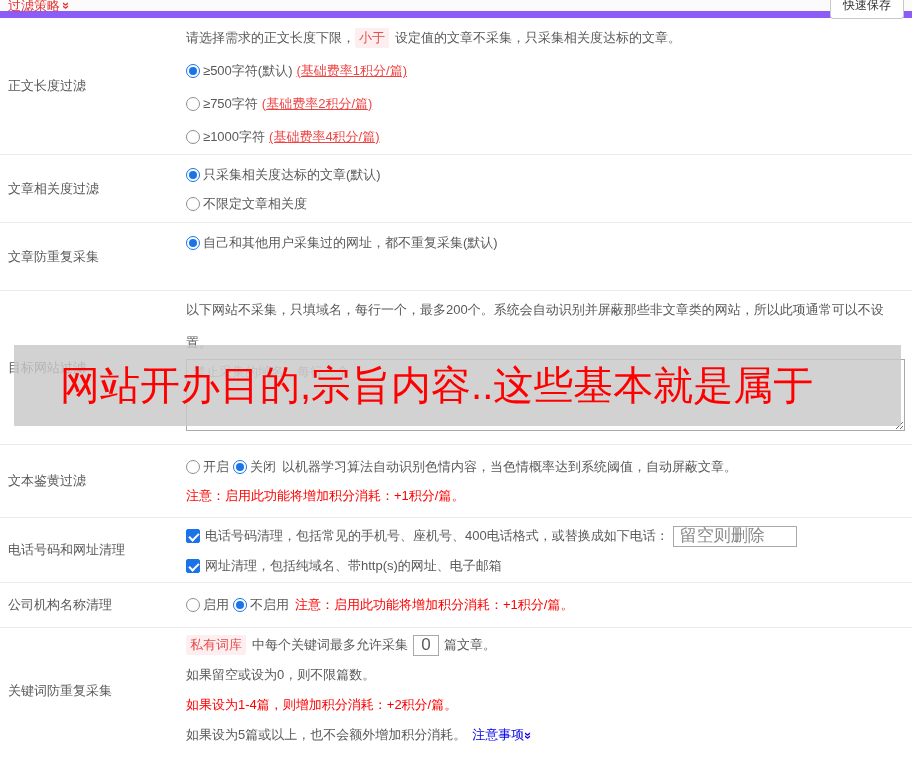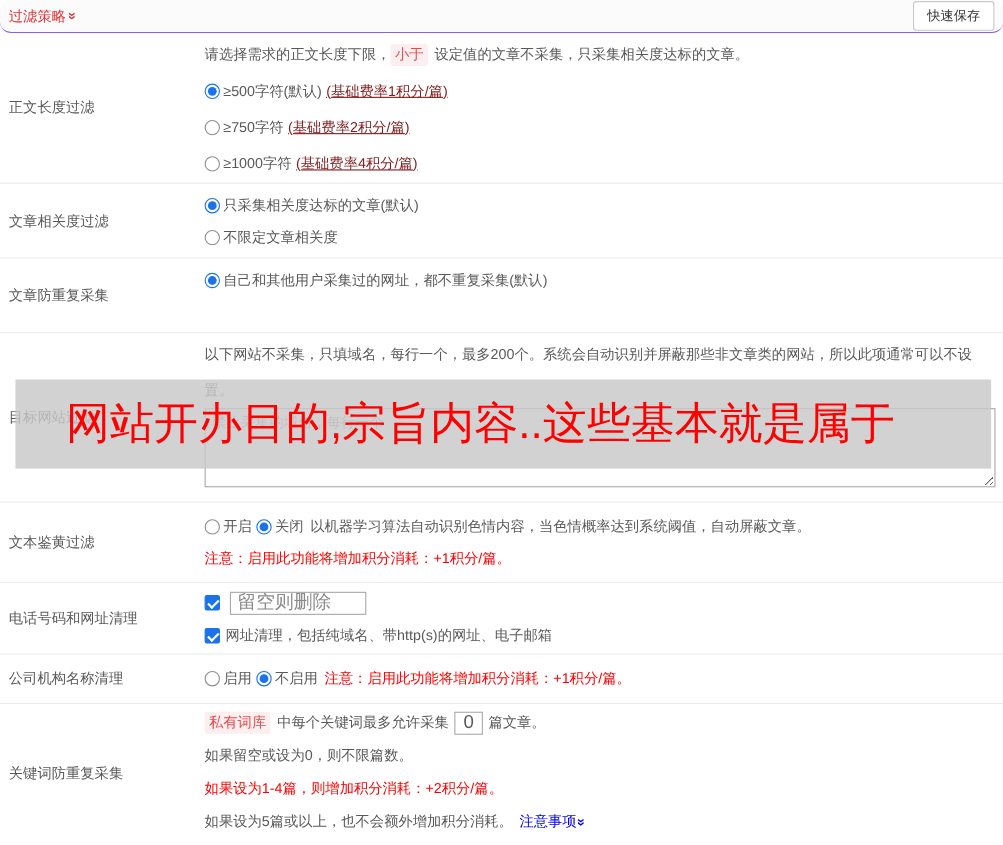--- a/index.html
+++ b/index.html
@@ -1,22 +1,22 @@
 <!DOCTYPE html>
 <html><head>
 <meta charset="utf-8">
 <style>
   * { margin:0; padding:0; box-sizing:border-box; }
   html,body { width:912px; height:768px; background:#fff; overflow:hidden;
     font-family:"Liberation Sans","DejaVu Sans",sans-serif; color:#595959; font-size:13px; }
   .page { position:relative; width:912px; height:768px; }
 
   
-  .topbar { height:30px; display:flex; align-items:center; justify-content:space-between;
-    padding:0 8px; background:#fbfbfb; border-bottom:1px solid #8b5cf6;border-radius:10px; }
+  .topbar { height:18px; display:flex; align-items:center; justify-content:space-between;
+    padding:0 8px; background:#fbfbfb; border-bottom:7px solid #8b5cf6; }
   .section-title { color:#e62f2f; cursor:pointer; }
   .chev { display:inline-block; transform:rotate(90deg); font-weight:bold; margin-left:3px; }
   .chev::after { content:"»"; }
   .chev.blue { color:#0000ee; margin-left:1px; }
   .save-btn { background:#fff; border:1px solid #c9c9c9; border-radius:3px; color:#333;
     font-size:12px; padding:4px 12px; font-family:inherit; cursor:pointer; }
 
   
   .row { display:flex; border-bottom:1px solid #ebebeb; }
   .row .label { width:180px; flex-shrink:0; padding-left:8px; display:flex; align-items:center; color:#595959; }
@@ -32,21 +32,21 @@
     border:1px solid #8f8f8f; background:#fff; margin-right:3px; position:relative; flex-shrink:0; cursor:pointer; }
   .radio.checked { border-color:#1a73e8; }
   .radio.checked::after { content:""; position:absolute; left:2px; top:2px; width:8px; height:8px;
     border-radius:50%; background:#1a73e8; }
   .checkbox { display:inline-block; width:14px; height:14px; border-radius:2px; border:1px solid #8f8f8f;
     background:#fff; margin-right:5px; position:relative; flex-shrink:0; cursor:pointer; }
   .checkbox.checked { background:#1a73e8; border-color:#1a73e8; }
   .checkbox.checked::after { content:""; position:absolute; left:4px; top:1px; width:4px; height:8px;
     border:solid #fff; border-width:0 2px 2px 0; transform:rotate(45deg); }
 
-  .fee { color:#7f1d1d; text-decoration:underline; margin-left:4px; }
+  .fee { color:#ef4444; text-decoration:underline; margin-left:4px; }
   .note { color:#ff0000; }
   .hl { color:#e64d4d; background:#fdeef0; padding:1px 4px; border-radius:2px; } .gap-r { margin-right:6px; } .gap-r10 { margin-right:4px; }
 
   .desc2 { line-height:33px; margin-top:2px; white-space:normal; }
   .domain-textarea { width:719px; height:72px; border:1px solid #a9a9a9; resize:both;
     font-family:Liberation Mono, monospace; font-size:13px; color:#595959; padding:3px 6px; background:#fff; }
   .domain-textarea::placeholder { color:#9a9a9a; }
   .small-input { height:21px; border:1px solid #a9a9a9; font-family:inherit; font-size:17px;
     color:#595959; padding:0 6px; }
   .small-input::placeholder { color:#8a8a8a; }
@@ -142,20 +142,21 @@
       </div>
       <div class="line l29 note">注意：启用此功能将增加积分消耗：+1积分/篇。</div>
     </div>
   </div>
 
   <div class="row r6">
     <div class="label">电话号码和网址清理</div>
     <div class="content pt3">
       <div class="line l30">
         <span class="checkbox checked"></span>
+        <span>电话号码清理，包括常见的手机号、座机号、400电话格式，或替换成如下电话：</span>
         <input class="small-input phone-input" placeholder="留空则删除" style="">
       </div>
       <div class="line l30">
         <span class="checkbox checked"></span>
         <span>网址清理，包括纯域名、带http(s)的网址、电子邮箱</span>
       </div>
     </div>
   </div>
 
   <div class="row r7">

